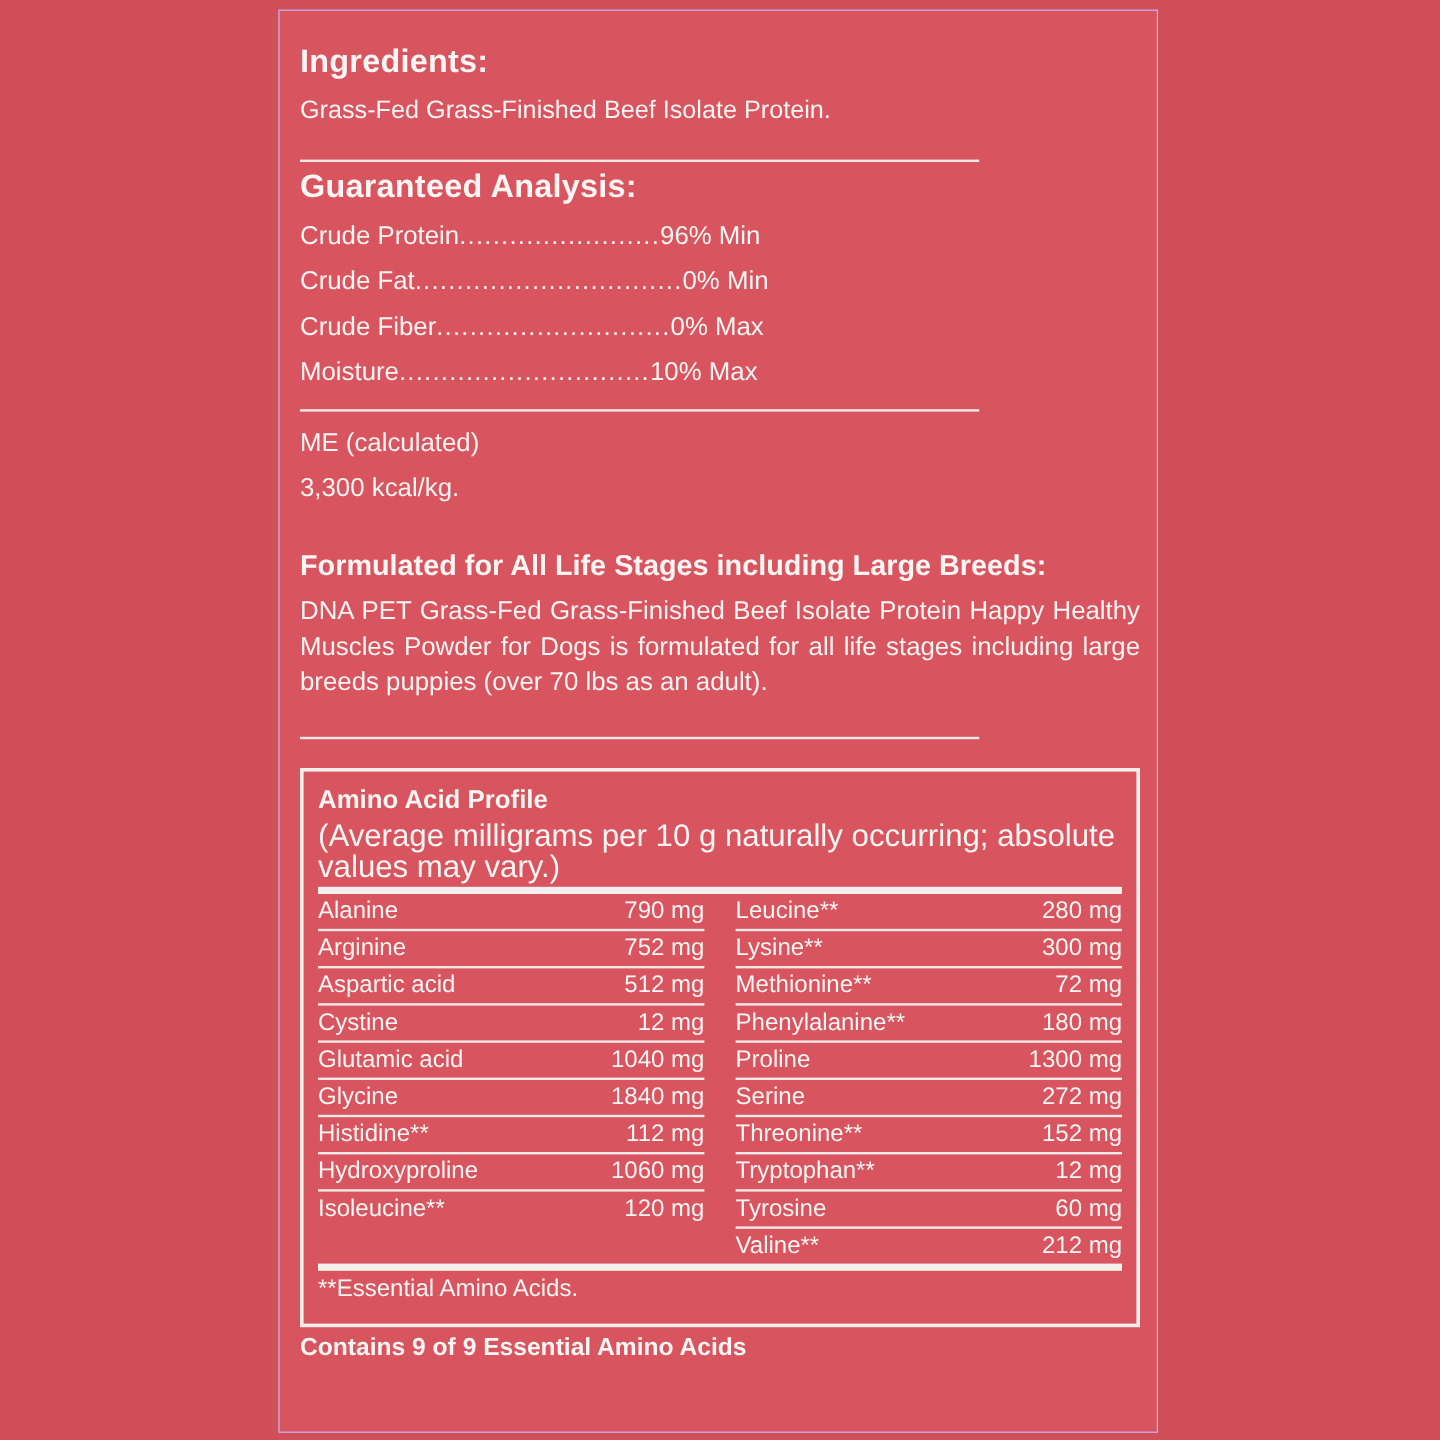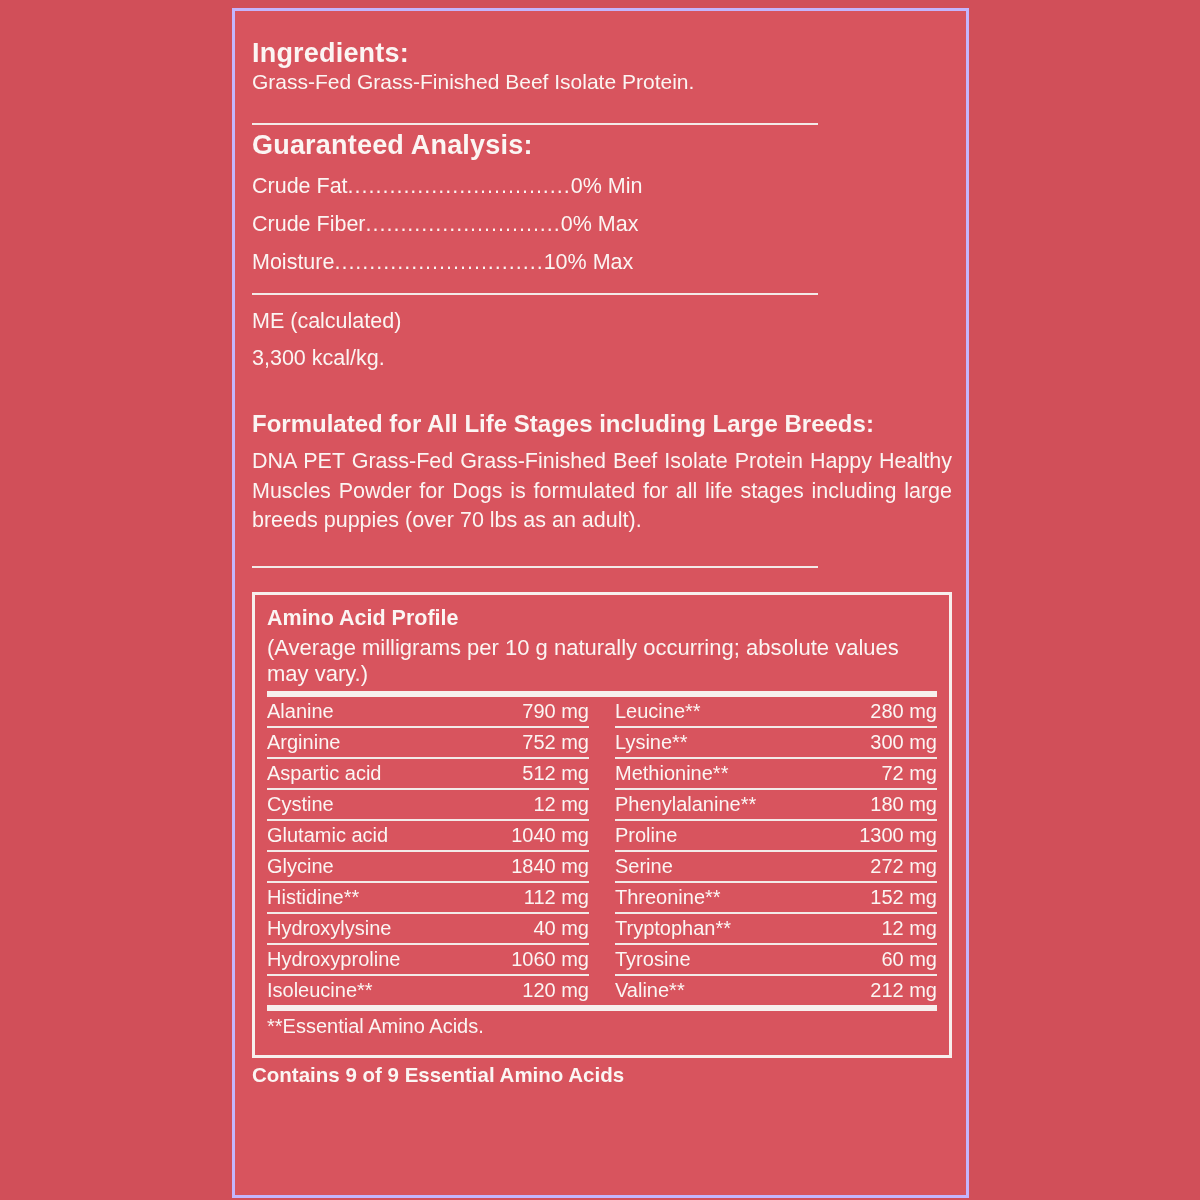--- a/index.html
+++ b/index.html
@@ -6,21 +6,21 @@
   body{
     width:1200px;height:1200px;position:relative;
     background:#d14f59;
     font-family:"Liberation Sans", sans-serif;
     color:#fbf5f3;
     overflow:hidden;
   }
   .panel{
     position:absolute;left:232px;top:8px;
     width:731px;height:1184px;
-    border:3px solid #c4b5fd;
+    border:1px solid #c4b5fd;
     background:#d8545e;
     box-sizing:content-box;
     padding:0;
   }
   .content{
     position:absolute;left:17px;top:0;width:700px;height:100%;
   }
   .h-section{
     font-weight:bold;font-size:27px;line-height:32px;letter-spacing:.2px;
   }
@@ -34,37 +34,37 @@
   .h-formulated{font-weight:bold;font-size:24px;line-height:30px;}
   .paragraph{
     font-size:21.5px;line-height:29.5px;text-align:justify;
     margin-top:8px;
   }
   .aa-box{
     margin-top:24px;border:3px solid #f7efed;
     padding:10px 12px 16px 12px;
   }
   .aa-title{font-weight:bold;font-size:21.5px;line-height:26px;}
-  .aa-subtitle{font-size:22px;line-height:26px;margin-top:4px;}
+  .aa-subtitle{font-size:26px;line-height:26px;margin-top:4px;}
   .thick-bar{height:6px;background:#f7efed;margin-top:4px;}
   .aa-table{
     display:grid;grid-template-columns:1fr 1fr;column-gap:26px;row-gap:0;
   }
   .aa-row{
     display:flex;justify-content:space-between;align-items:baseline;
     font-size:20px;line-height:29px;height:29px;
     border-bottom:2px solid #f3eae8;
   }
   .aa-row.no-line{border-bottom:none;}
   .aa-val{text-align:center;}
   .aa-footnote{font-size:20px;line-height:26px;padding:2px 0 0 0;}
   .footer-line{
     font-weight:bold;font-size:20.5px;line-height:24px;margin-top:5px;
   }
-  .mt-body{}
+  .mt-body{margin-top:12px;}
   .mt-rule1{margin-top:28px;}
   .mt-ga{margin-top:4px;}
   .mt-garows{margin-top:6px;}
   .mt-rule2{margin-top:12px;}
   .mt-cal{margin-top:24px;}
   .mt-callines{margin-top:8px;}
   .mt-form{margin-top:32px;}
   .mt-rule3{margin-top:30px;}
   .pad-top{padding-top:26px;}
 </style>
@@ -74,20 +74,21 @@
 <div class="panel">
   <div class="content pad-top">
 
     <div class="h-section">Ingredients:</div>
     <div class="body-text mt-body">Grass-Fed Grass-Finished Beef Isolate Protein.</div>
 
     <hr class="rule mt-rule1">
 
     <div class="h-section mt-ga">Guaranteed Analysis:</div>
     <div class="mt-garows">
+      <div class="ga-row"><span>Crude Protein</span><span class="ga-dots">........................</span><span>96% Min</span></div>
       <div class="ga-row"><span>Crude Fat</span><span class="ga-dots">................................</span><span>0% Min</span></div>
       <div class="ga-row"><span>Crude Fiber</span><span class="ga-dots">............................</span><span>0% Max</span></div>
       <div class="ga-row"><span>Moisture</span><span class="ga-dots">..............................</span><span>10% Max</span></div>
     </div>
 
     <hr class="rule mt-rule2">
 
     <div class="mt-callines">
       <div class="cal-line">ME (calculated)</div>
       <div class="cal-line">3,300 kcal/kg.</div>
@@ -125,24 +126,20 @@
               <span class="aa-name">Glutamic acid</span>
               <span class="aa-val">1040 mg</span>
             </div>
           <div class="aa-row">
               <span class="aa-name">Glycine</span>
               <span class="aa-val">1840 mg</span>
             </div>
           <div class="aa-row">
               <span class="aa-name">Histidine**</span>
               <span class="aa-val">112 mg</span>
-            </div>
-          <div class="aa-row">
-              <span class="aa-name">Hydroxylysine</span>
-              <span class="aa-val">40 mg</span>
             </div>
           <div class="aa-row">
               <span class="aa-name">Hydroxyproline</span>
               <span class="aa-val">1060 mg</span>
             </div>
           <div class="aa-row no-line">
               <span class="aa-name">Isoleucine**</span>
               <span class="aa-val">120 mg</span>
             </div>
         </div>

